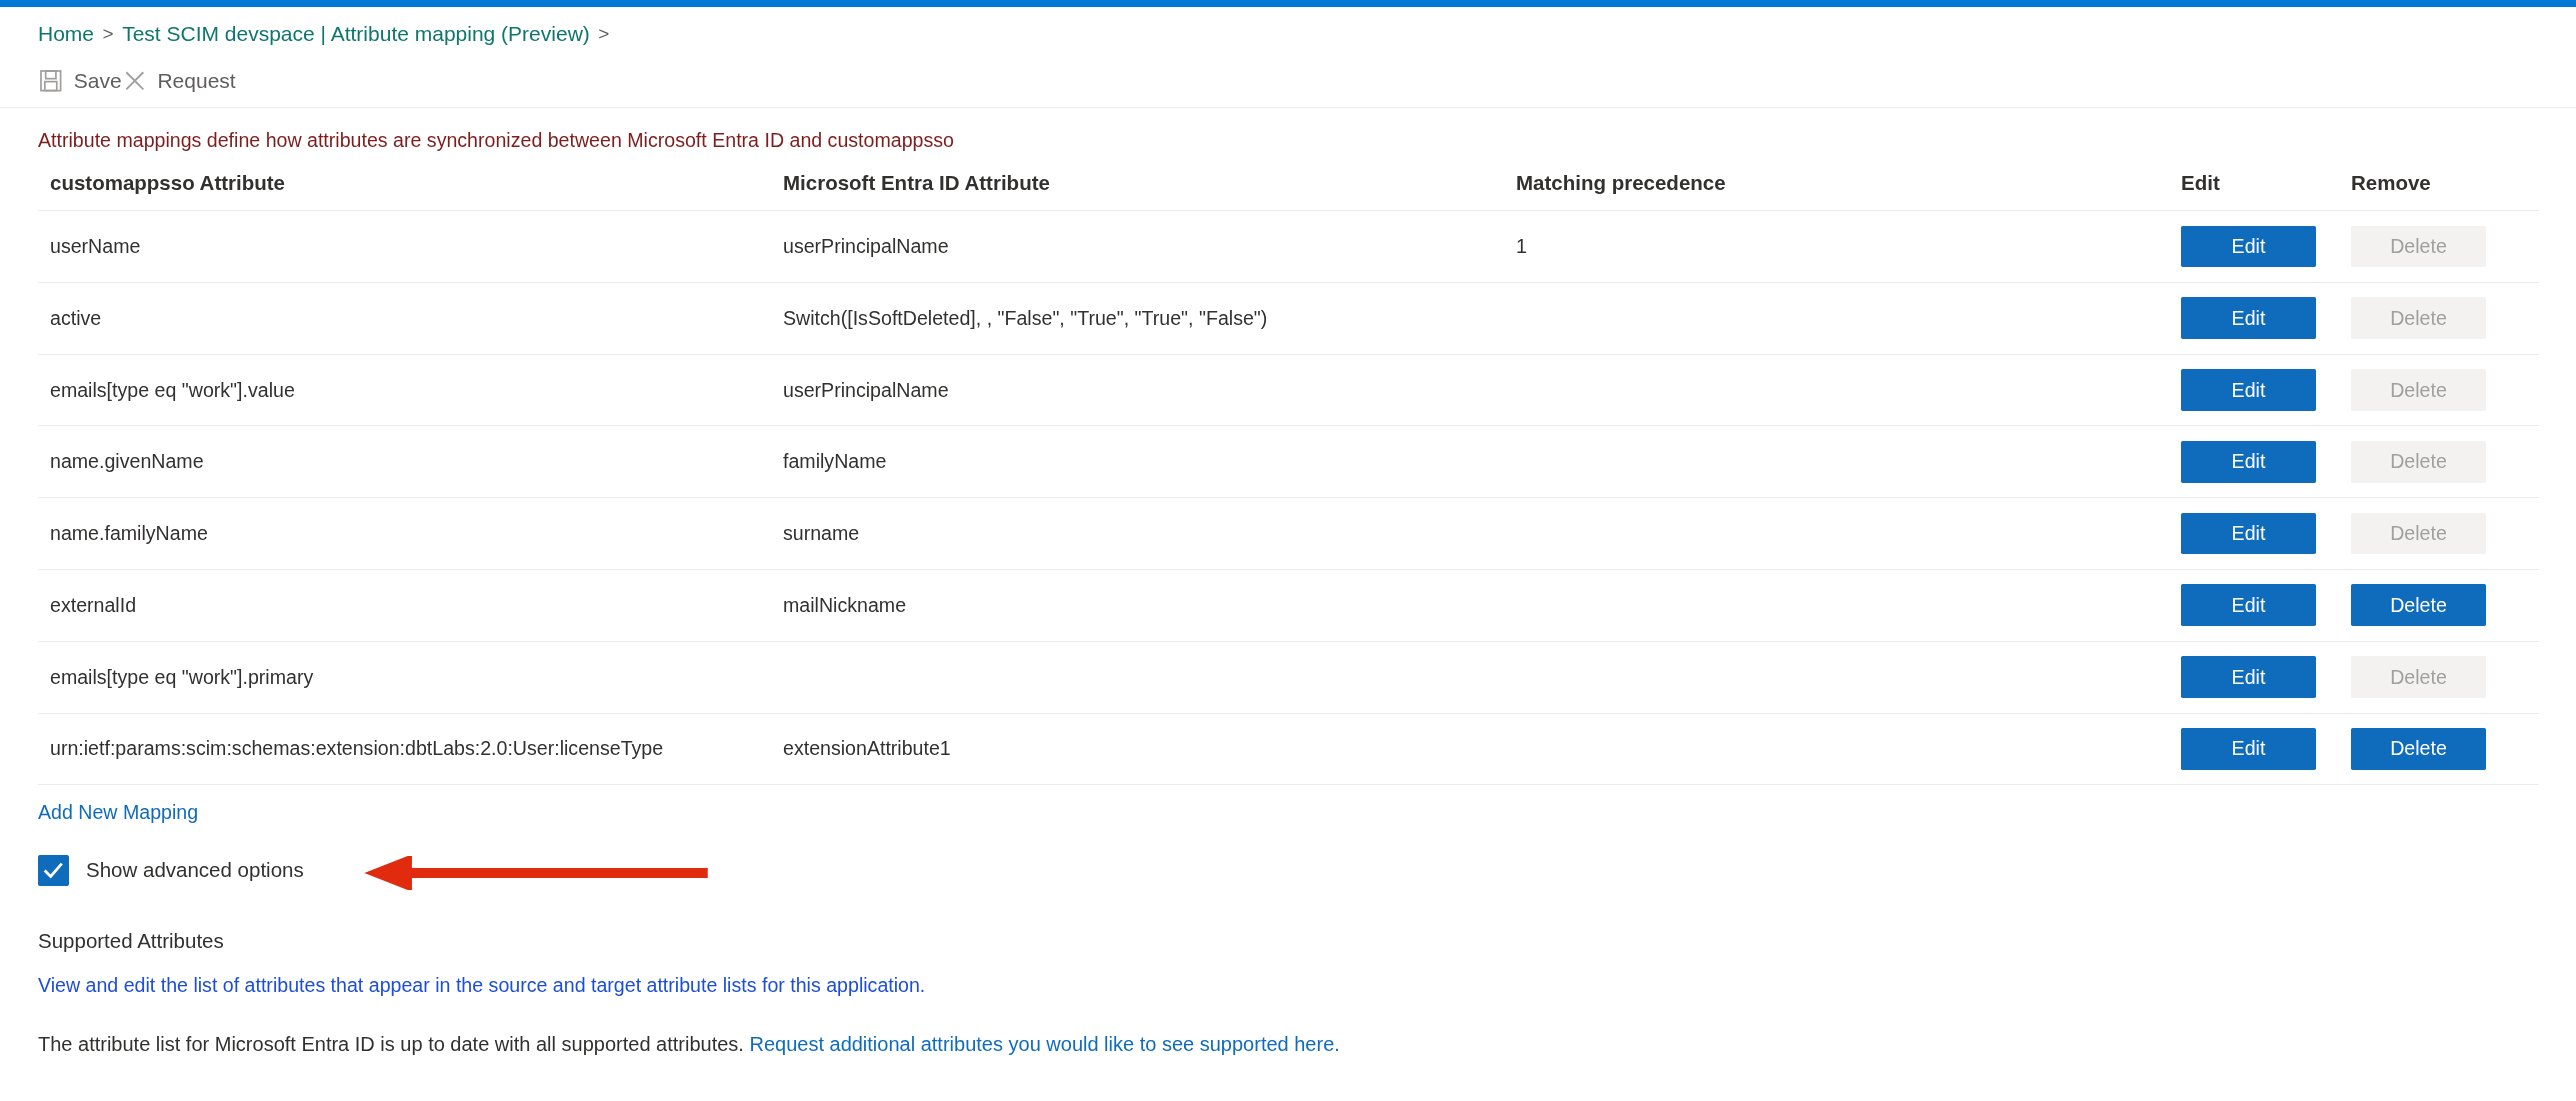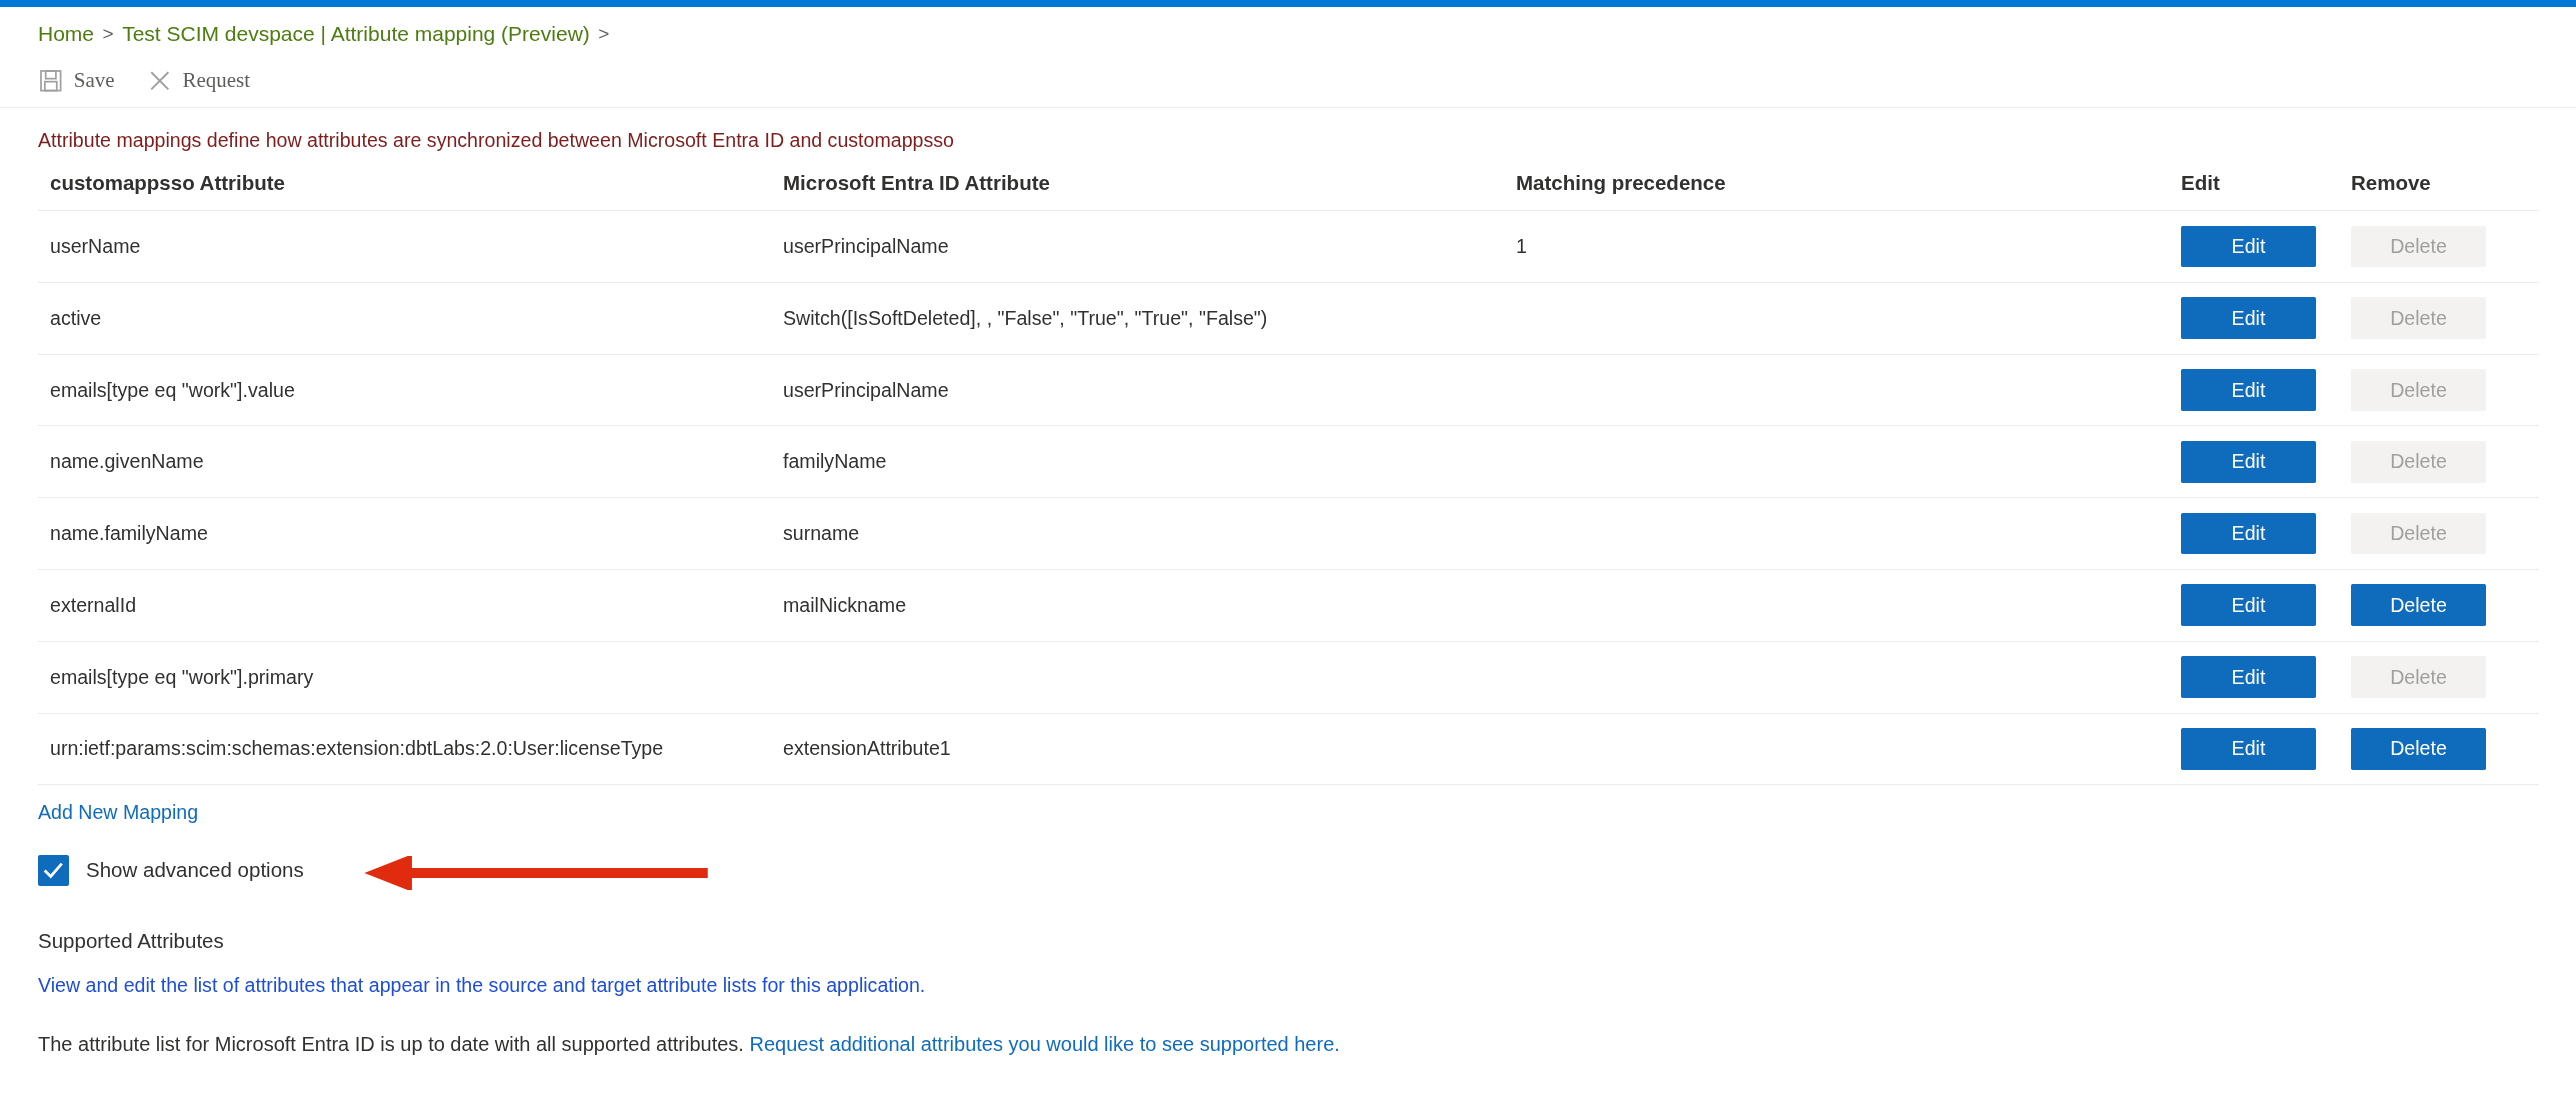--- a/index.html
+++ b/index.html
@@ -25,21 +25,21 @@
   }
   
   .breadcrumb {
     display: flex;
     align-items: center;
     gap: 8.5px;
     padding: 15.3px 0 0 38px;
     font-size: 21px;
   }
   .breadcrumb a {
-    color: #4d7c0f;
+    color: #0f766e;
     text-decoration: none;
     cursor: pointer;
     text-align: center;
   }
   .breadcrumb .sep {
     color: #605e5c;
     font-size: 19px;
   }
   
   .title-row {
@@ -69,24 +69,22 @@
     top: 13.6px;
     width: 34px;
     height: 34px;
     cursor: pointer;
   }
   .close-btn svg { display: block; }
   
   .command-bar {
     display: flex;
     align-items: flex-end;
-    gap: 32px;
     padding: 22px 0 13.6px 38px;
     border-bottom: 0.9px solid #edebe9;
-    font-family: Liberation Serif, serif;
   }
   .cmd {
     display: flex;
     align-items: center;
     gap: 10.2px;
     font-size: 21px;
     color: #605e5c;
     cursor: default;
   }
   .cmd .glyph { width: 25.6px; height: 25.6px; display: inline-block; }

